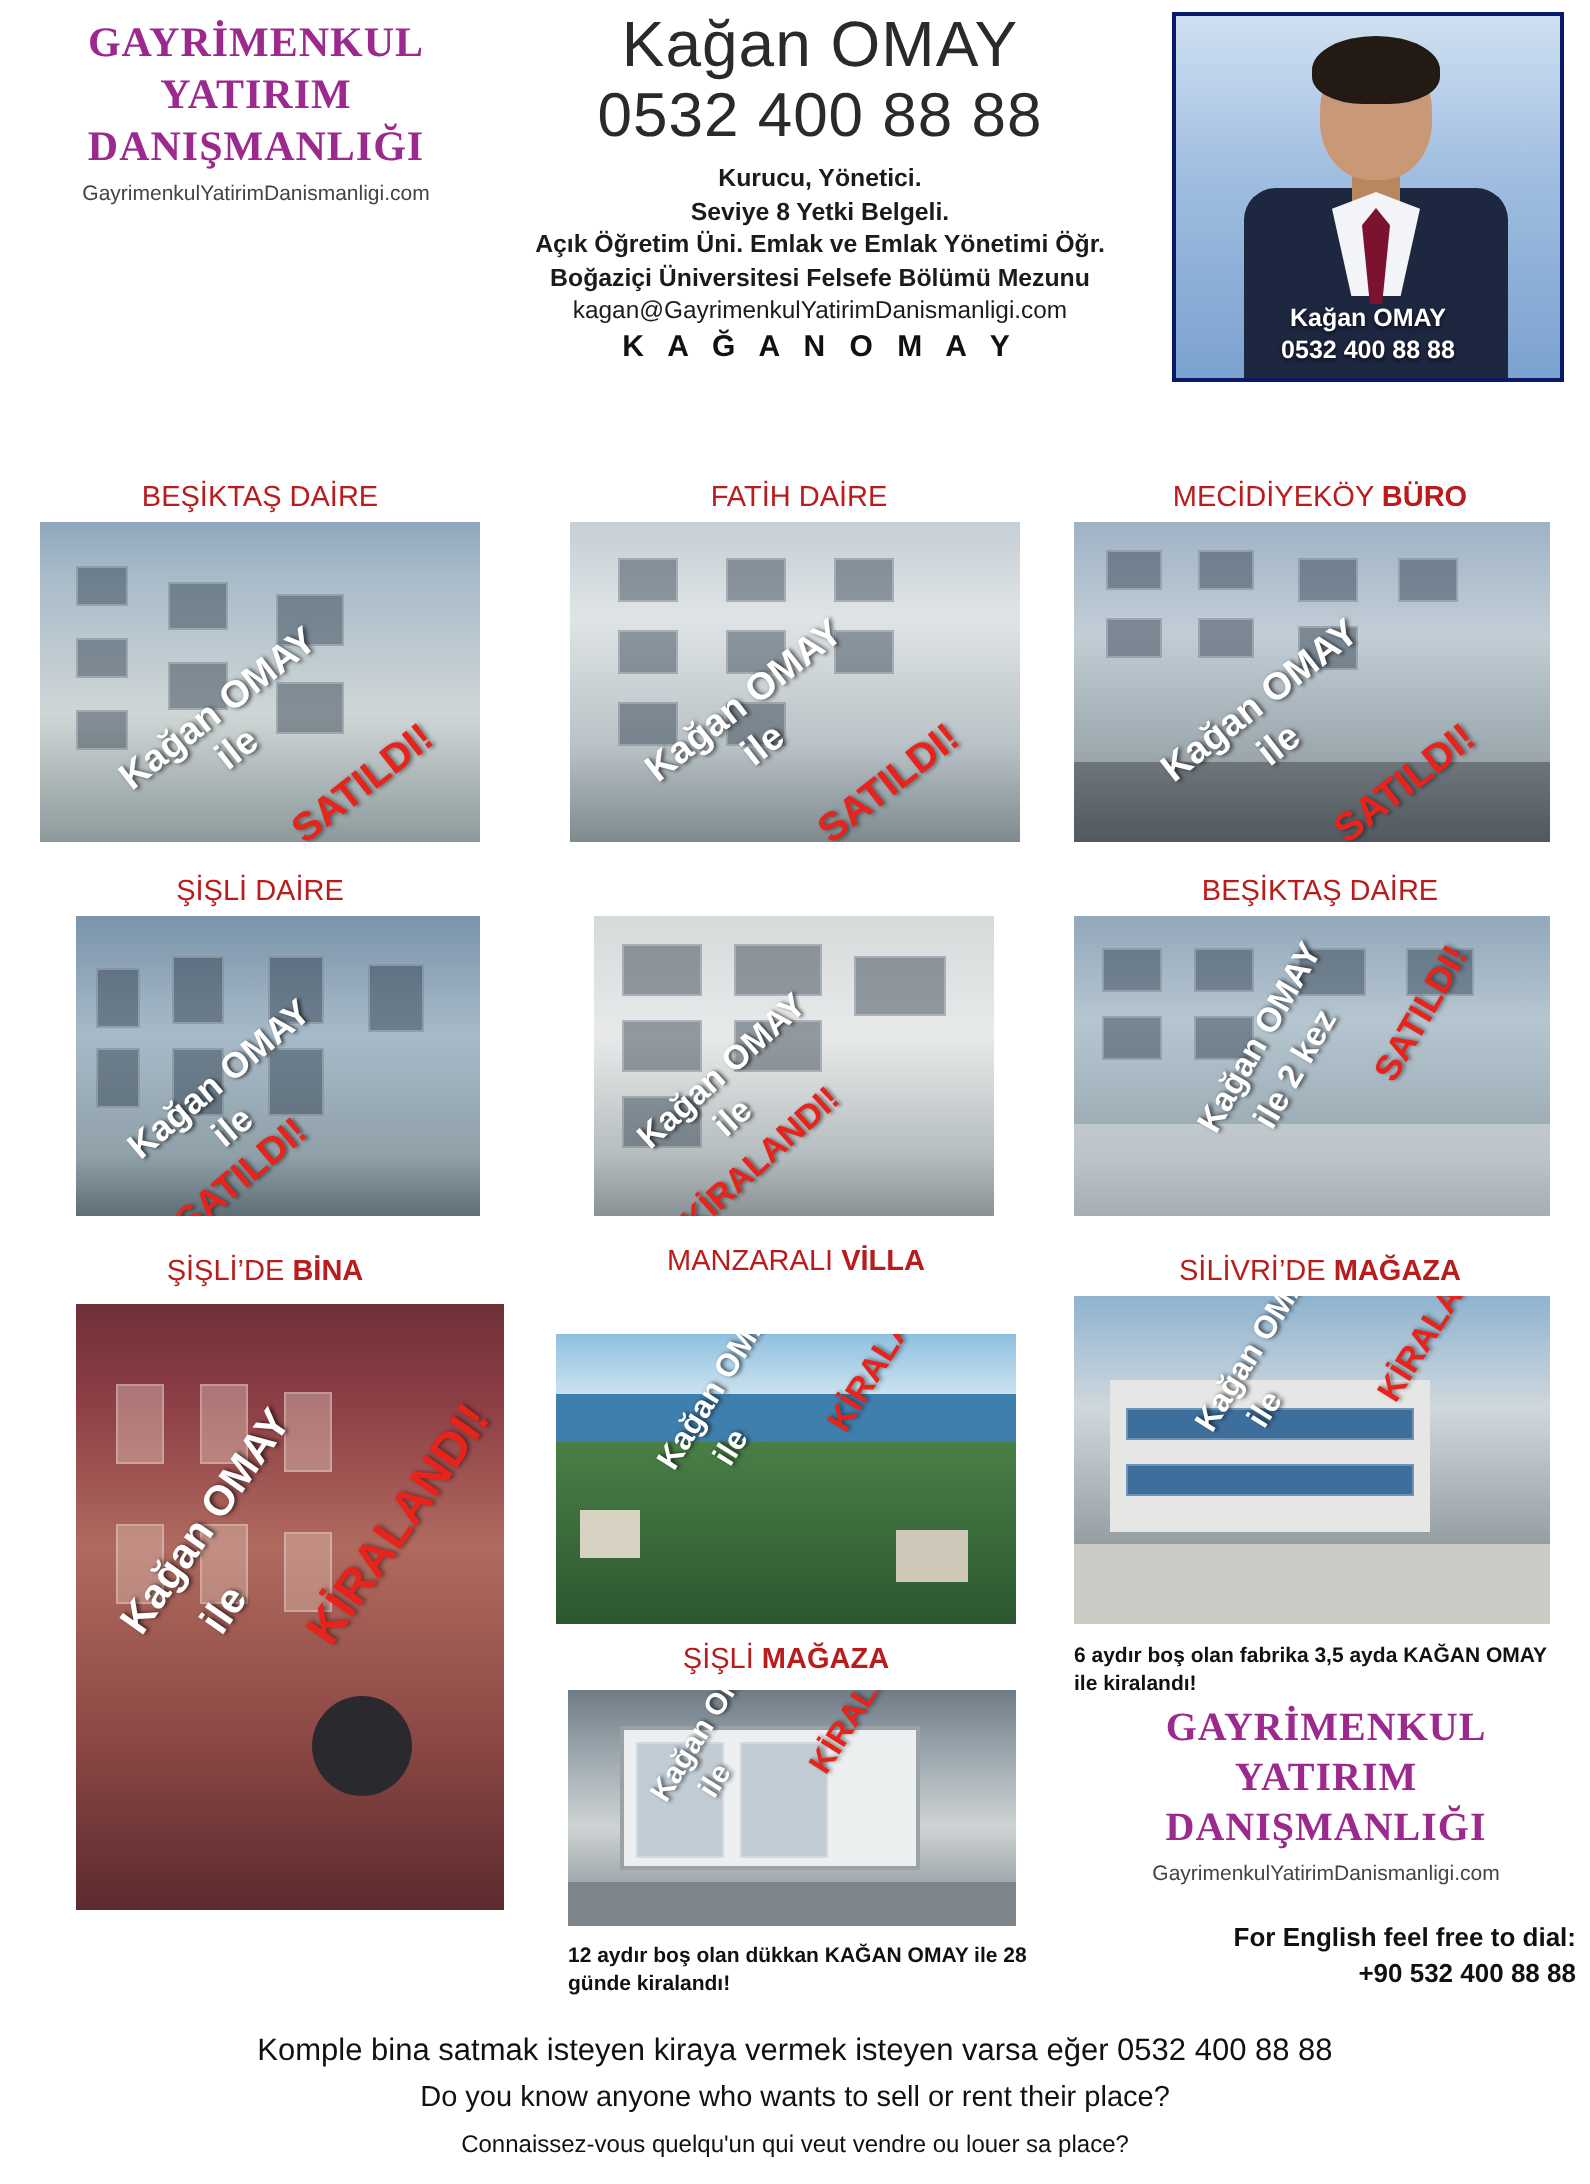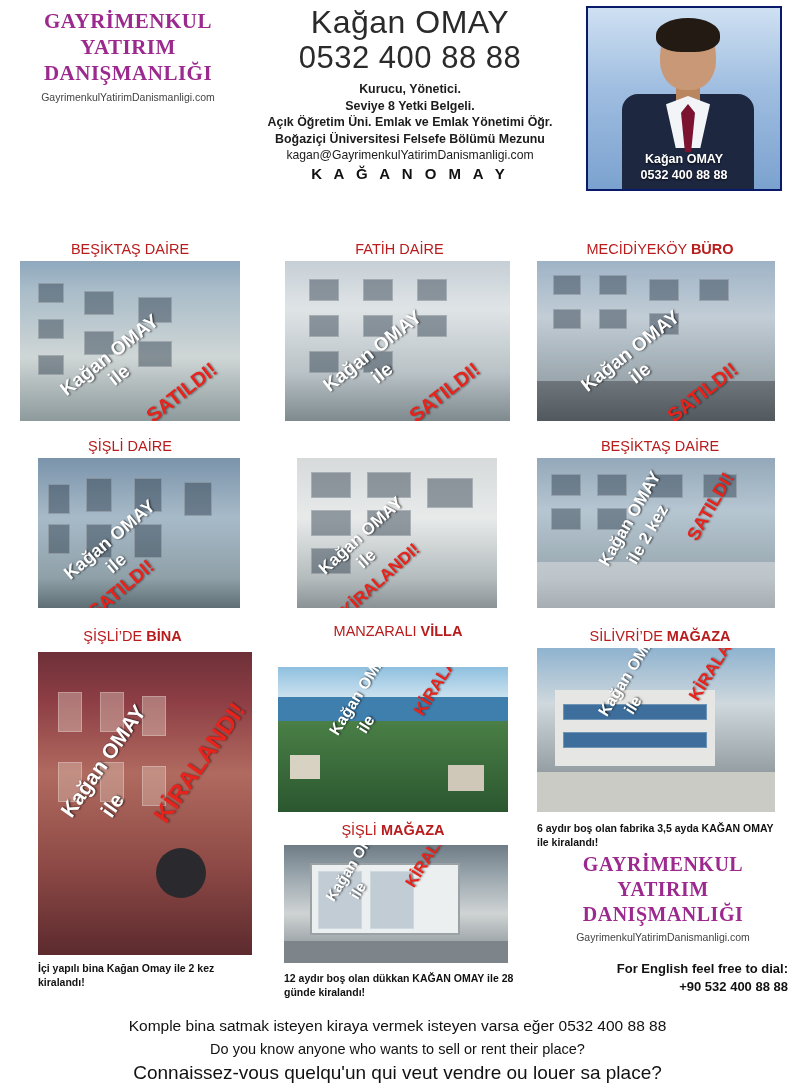--- a/index.html
+++ b/index.html
@@ -236,21 +236,21 @@
     line-height: 18px;
   }
   .bottom-lines {
     position: absolute;
     left: 0; top: 1013px;
     width: 795px;
     text-align: center;
   }
   .bl1 { font-size: 15.5px; color: #111; line-height: 25px; }
   .bl2 { font-size: 14.5px; color: #111; line-height: 23px; }
-  .bl3 { font-size: 19px; color: #111; line-height: 23px; }
+  .bl3 { font-size: 12px; color: #111; line-height: 23px; }
 </style>
 </head>
 <body>
 
 <div id="page">
 
   <div class="header">
 
     <div class="brand">
       <div class="brand-line">GAYRİMENKUL</div>
@@ -388,21 +388,20 @@
     <div class="win" style="left:62px;top:40px;width:24px;height:40px;background:rgba(240,230,215,.35);"></div>
     <div class="win" style="left:104px;top:44px;width:24px;height:40px;background:rgba(240,230,215,.35);"></div>
     <div class="win" style="left:20px;top:110px;width:24px;height:40px;background:rgba(240,230,215,.3);"></div>
     <div class="win" style="left:62px;top:110px;width:24px;height:40px;background:rgba(240,230,215,.3);"></div>
     <div class="win" style="left:104px;top:114px;width:24px;height:40px;background:rgba(240,230,215,.3);"></div>
     <div style="position:absolute;left:118px;top:196px;width:50px;height:50px;border-radius:50%;background:#2a2a2e;"></div>
     <div class="stamp stamp-white" style="left:18px;top:156px;font-size:21px;transform:rotate(-55deg);">Kağan OMAY</div>
     <div class="stamp stamp-white" style="left:58px;top:156px;font-size:21px;transform:rotate(-55deg);">ile</div>
     <div class="stamp stamp-red" style="left:110px;top:160px;font-size:24px;transform:rotate(-55deg);">KİRALANDI!</div>
   </div>
-  <div class="note" style="position:absolute;left:38px;top:962px;width:216px;">İçi yapılı bina Kağan Omay ile 2 kez kiralandı!</div>
 
   <div class="cap" style="position:absolute;left:278px;top:621px;width:240px;">
     <div>
       <span>MANZARALI </span><b>VİLLA</b>
     </div>
   </div>
   <div class="tile bldg-h" style="left:278px;top:667px;width:230px;height:145px;">
     <div style="position:absolute;left:0;top:0;width:230px;height:32px;background:linear-gradient(180deg,#8fc0e0,#cfe4f0);"></div>
     <div style="position:absolute;left:0;top:30px;width:230px;height:26px;background:#3f7fae;"></div>
     <div style="position:absolute;left:0;top:54px;width:230px;height:91px;background:linear-gradient(180deg,#4a7f46,#2b5730);"></div>

